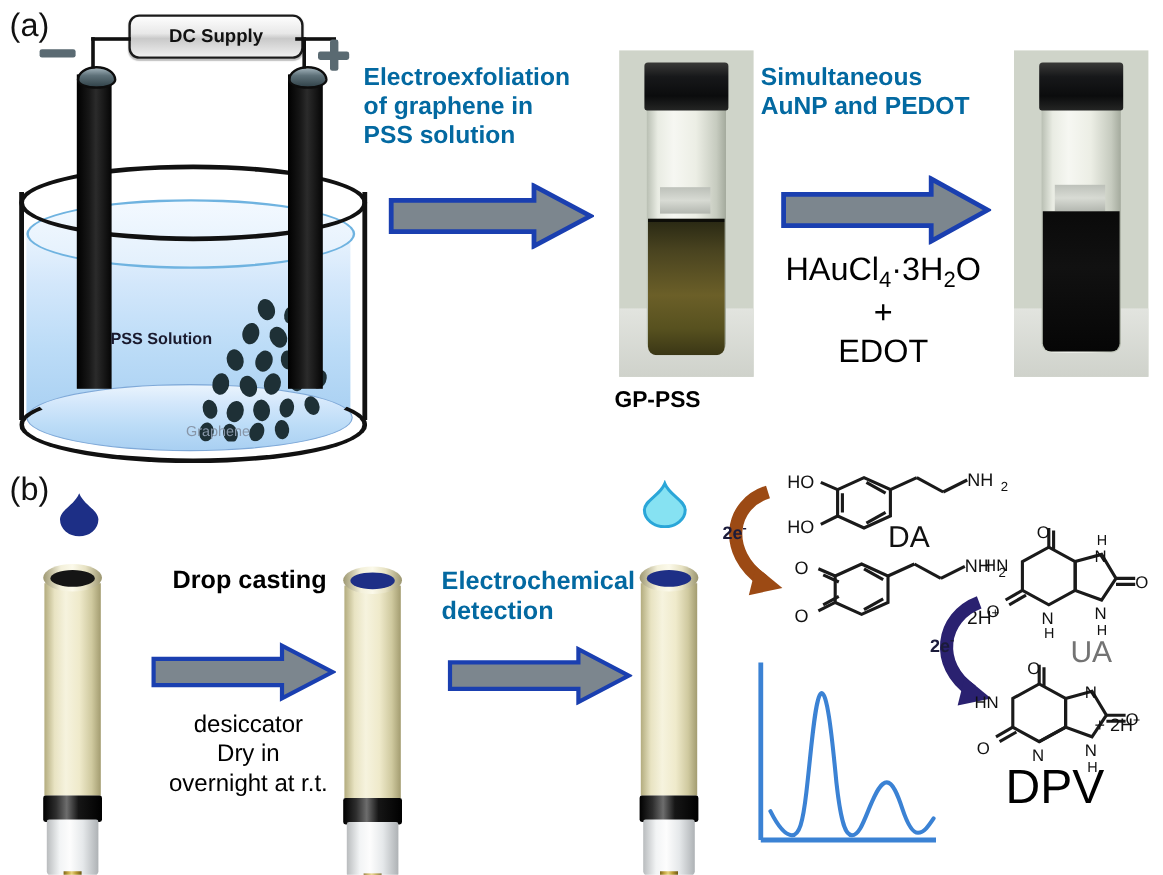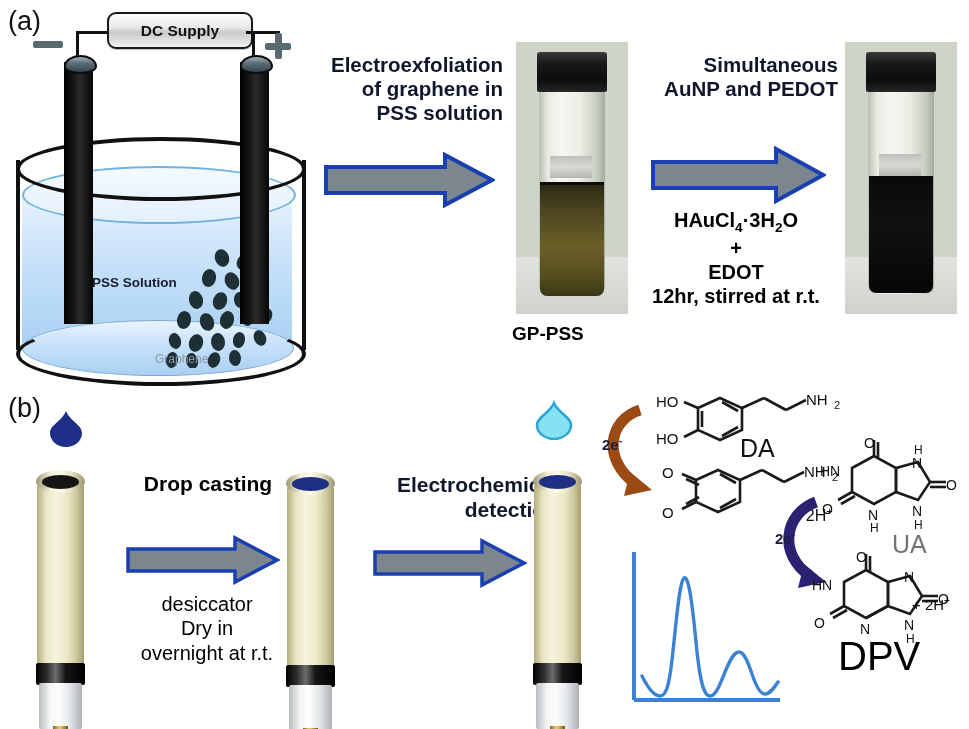--- a/index.html
+++ b/index.html
@@ -6,21 +6,21 @@
   html,body{margin:0;padding:0;background:#fff;}
   body{width:969px;height:729px;position:relative;overflow:hidden;
        font-family:"Liberation Sans",sans-serif;color:#000;}
   .stage{position:absolute;left:0;top:0;width:969px;height:729px;}
   .abs{position:absolute;}
 
   
   .panel-letter{font-size:27px;font-family:"Liberation Sans",sans-serif;color:#111;letter-spacing:0px;}
 
   
-  .htext{font-weight:bold;text-align:right;line-height:1.17;color:#0f172a;}
+  .htext{font-weight:bold;text-align:left;line-height:1.17;color:#0369a1;}
   .ptext{text-align:center;line-height:1.2;color:#000;}
 
   
   .arrow{display:block;}
 
   
   .dcbox{
     width:142px;height:33px;border-radius:9px;
     border:2.5px solid #1a1a1a;
     background:linear-gradient(180deg,#fdfdfd 0%,#e8e8e8 42%,#c9c9c9 55%,#efefef 100%);
@@ -172,27 +172,26 @@
   </div>
   <div class="abs vial-top-label" style="left:512px;top:323px;width:122px;font-size:19px;">GP-PSS</div>
 
   <div class="abs htext" style="left:634px;top:53px;width:204px;font-size:20.5px;">
     <div>Simultaneous</div>
     <div>AuNP and PEDOT</div>
   </div>
   <svg class="abs arrow" style="left:650px;top:146px;" width="176" height="58" viewBox="0 0 176 58">
     <polygon points="3,16 126,16 126,3 173,29 126,55 126,42 3,42" fill="#7c868e" stroke="#1a3fb0" stroke-width="4" stroke-linejoin="miter"></polygon>
   </svg>
-  <div class="abs ptext" style="left:630px;top:208px;width:212px;font-size:20px;font-weight:bold;">
+  <div class="abs ptext" style="left:630px;top:208px;width:212px;font-size:27px;">
     <div>
       <span>HAuCl</span><sub style="font-size:.68em;">4</sub><span>·3H</span><sub style="font-size:.68em;">2</sub><span>O</span>
     </div>
     <div>+</div>
     <div>EDOT</div>
-    <div>12hr, stirred at r.t.</div>
   </div>
 
   <div class="abs vialwrap" style="left:845px;top:42px;width:112px;height:272px;">
     <div class="abs vial-bench" style="left:0;top:215px;width:112px;height:57px;"></div>
     <div class="abs vial-glass" style="left:23px;top:28px;width:66px;height:224px;border-radius:3px 3px 8px 8px;"></div>
     <div class="abs vial-cap" style="left:21px;top:10px;width:70px;height:40px;"></div>
     <div class="abs vial-label" style="left:34px;top:112px;width:42px;height:22px;"></div>
     <div class="abs liq-black" style="left:24px;top:134px;width:64px;height:117px;border-radius:0 0 7px 7px;"></div>
   </div>
 

